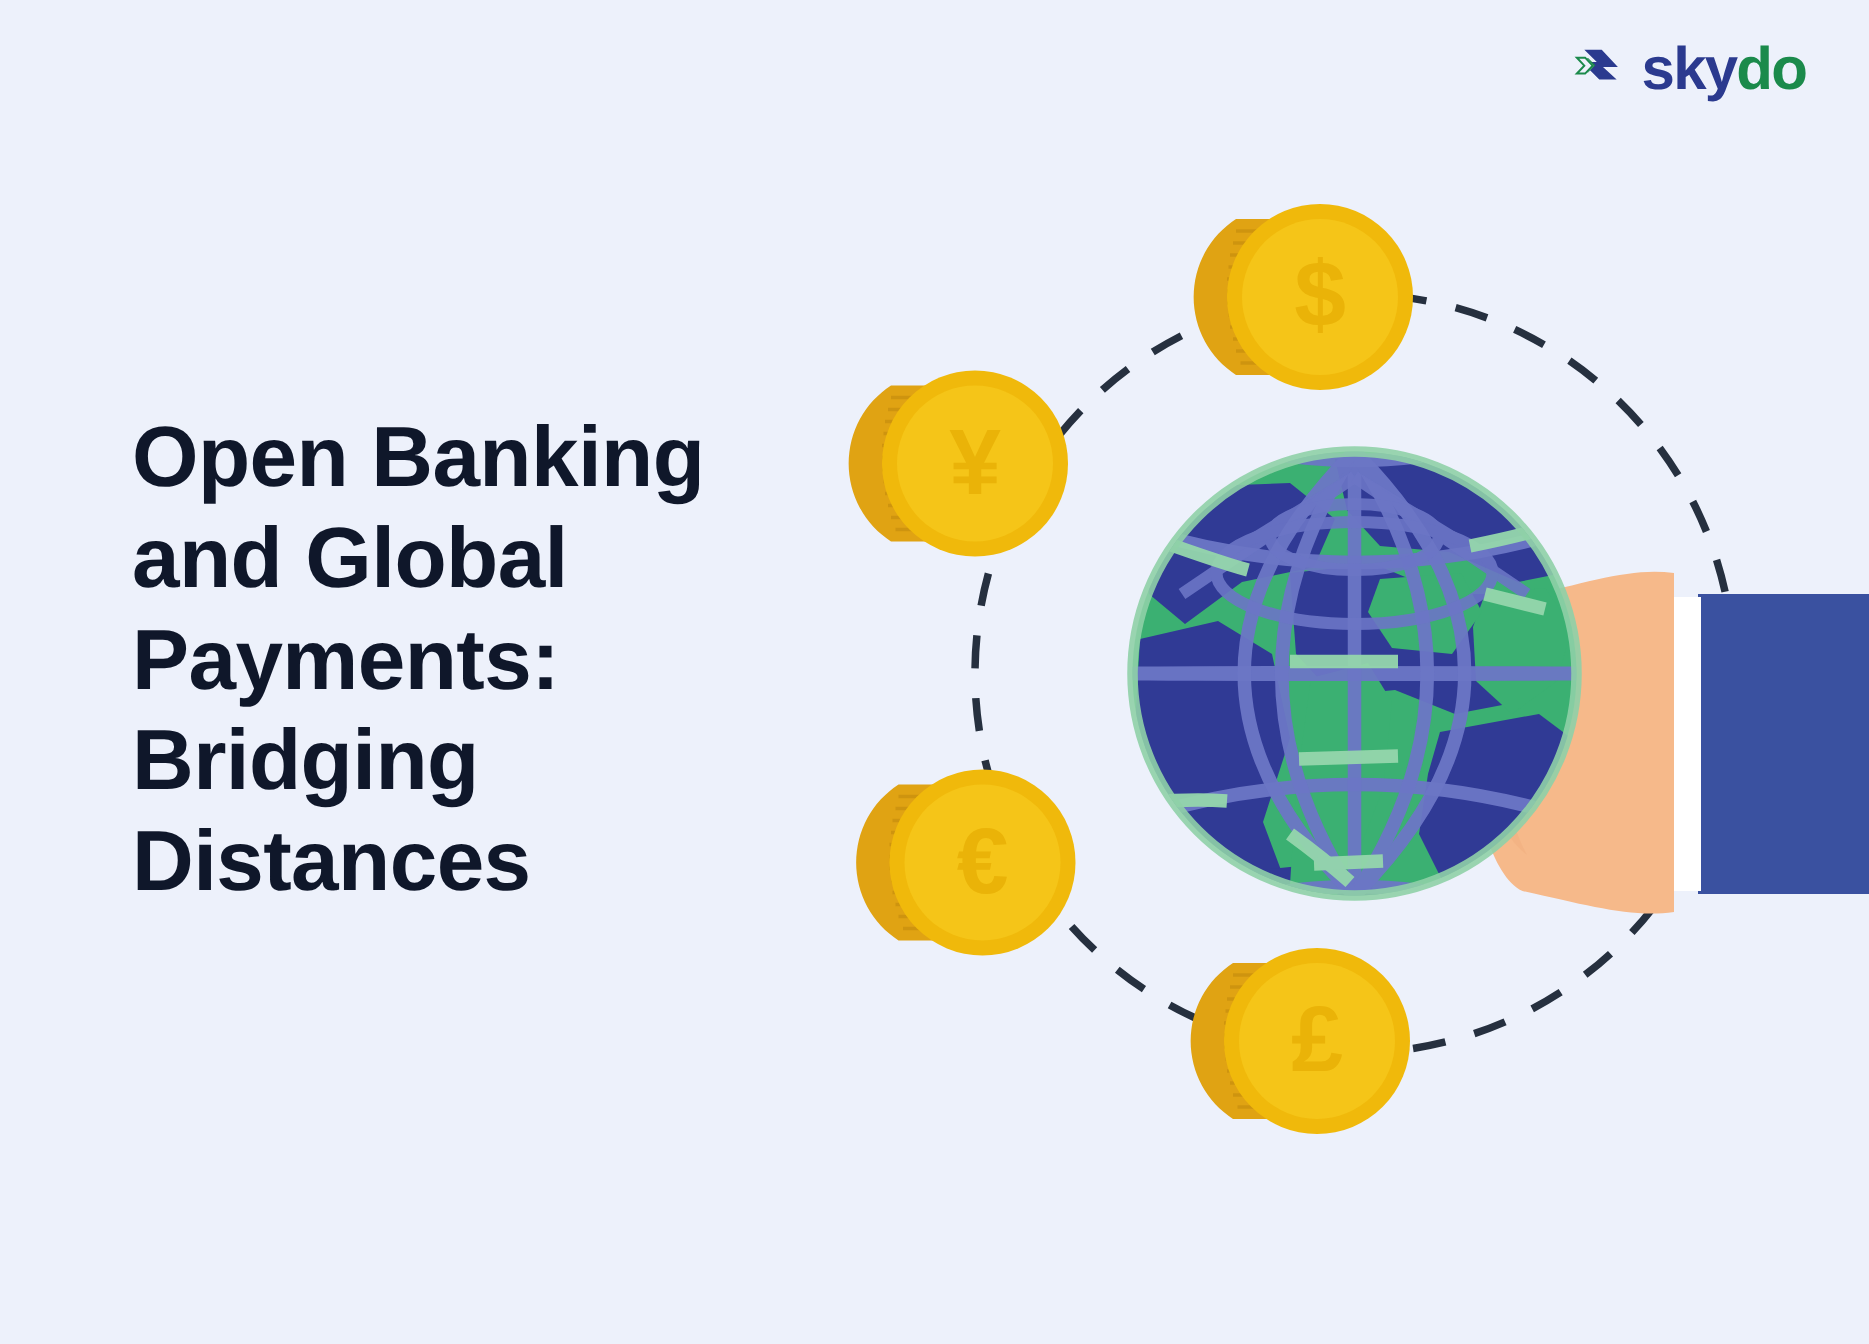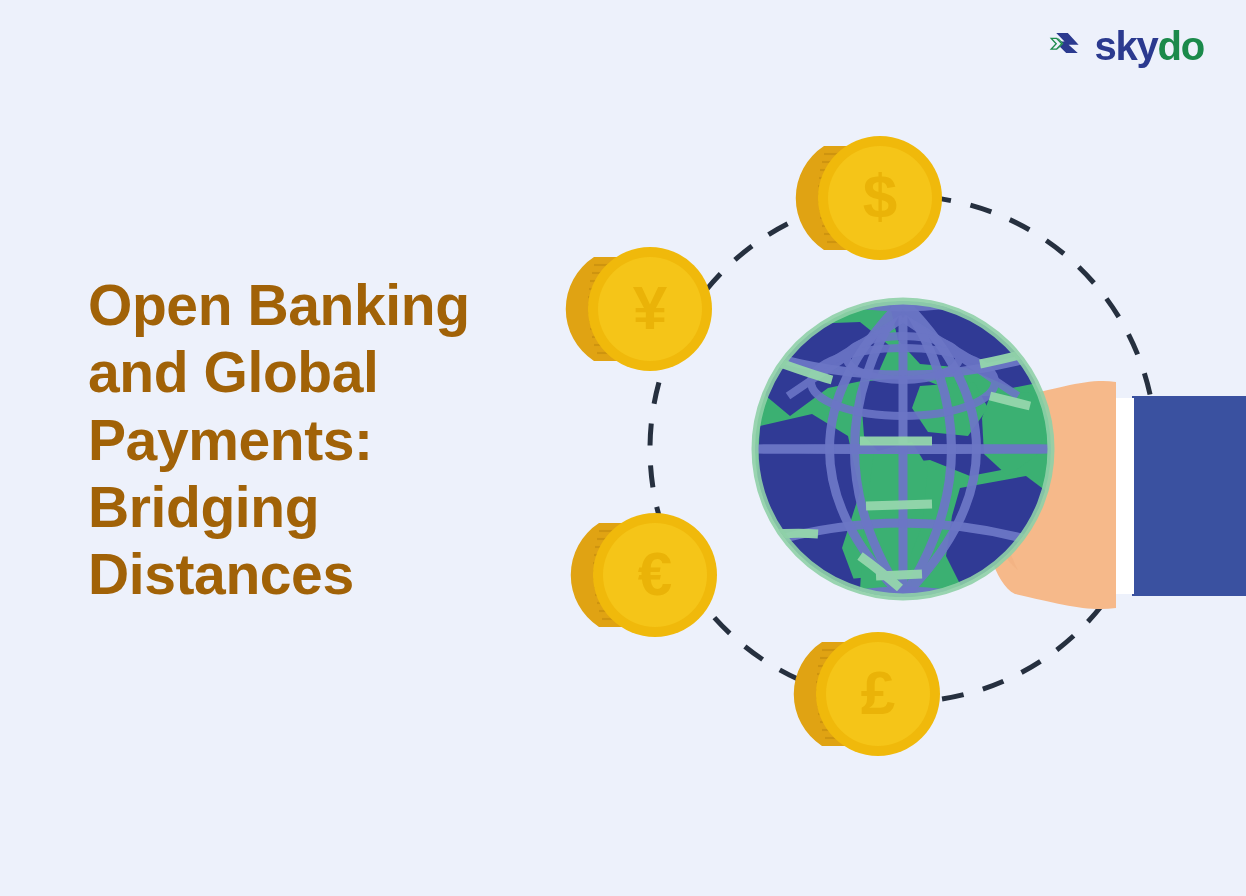--- a/index.html
+++ b/index.html
@@ -33,21 +33,21 @@
     white-space:pre;
   }
   .logo-sky { color:#2b3a8f; }
   .logo-do  { color:#1b8a4b;text-align:right; }
 
   
   .headline {
     position:absolute;
     left:88px; top:272px;
     width:440px;
-    color:#a16207;
+    color:#0f172a;
     font-size:57px;
     font-weight:700;
     line-height:1.18;
     letter-spacing:-0.4px;
   }
 
   
   .art {
     position:absolute;
     left:560px; top:96px;

